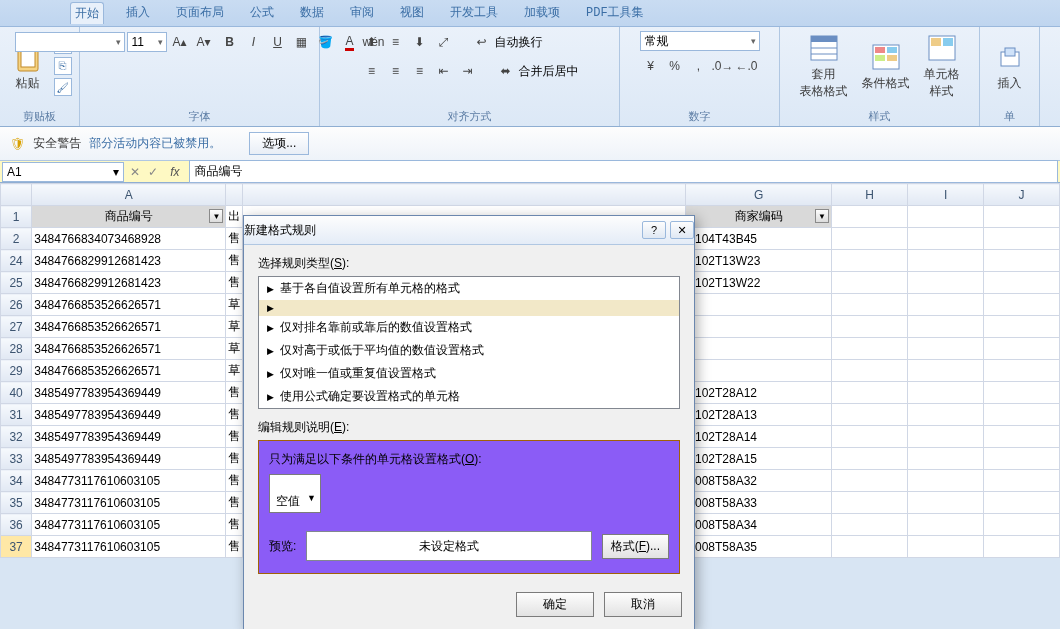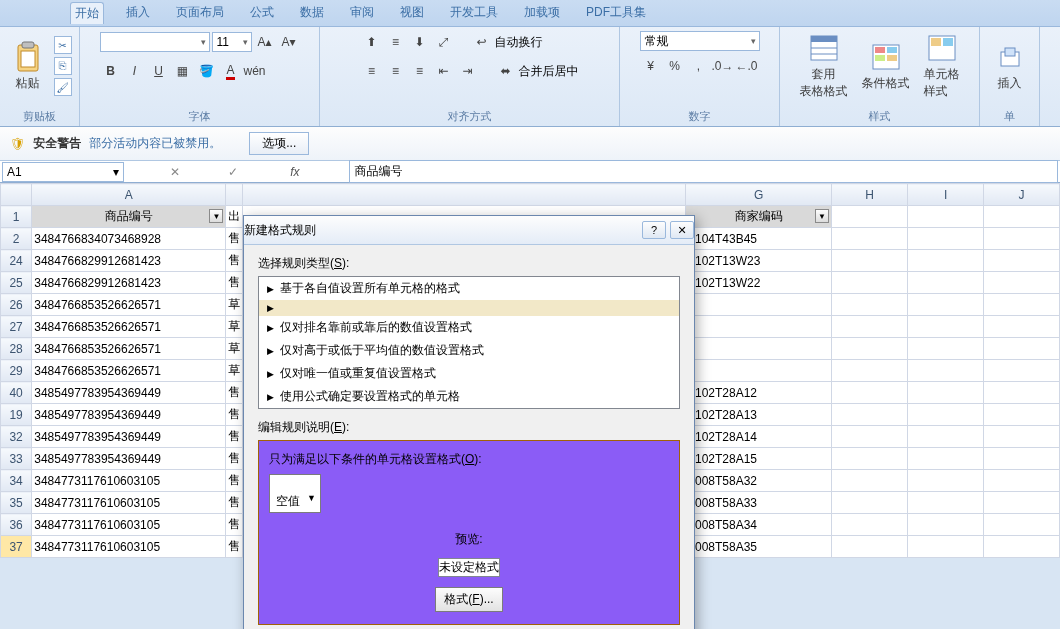--- a/index.html
+++ b/index.html
@@ -1,37 +1,37 @@
 <!DOCTYPE html>
 <html><head>
 <meta charset="utf-8">
 <style>
 *{box-sizing:border-box;margin:0;padding:0;font-family:"Microsoft YaHei","SimSun",sans-serif;font-size:12px;}
 body{background:#d8e5f3;overflow:hidden;width:1060px;height:629px;position:relative;}
 .ribbon-tabs{display:flex;gap:18px;padding:2px 60px 2px 70px;background:linear-gradient(#c9dcf2,#bfd5ef);border-bottom:1px solid #9ab8dc;}
-.ribbon-tab{color:#3b6ea5;padding:2px 4px;cursor:pointer;}
+.ribbon-tab{color:#3b6ea5;padding:2px 4px;cursor:pointer;font-family:Liberation Mono, monospace;}
 .ribbon-tab.active{background:#e8f0fa;color:#3b6ea5;border:1px solid #9ab8dc;border-bottom:none;border-radius:3px 3px 0 0;}
 .ribbon{display:flex;background:linear-gradient(#eaf1fa,#dce8f6);border-bottom:1px solid #8faed2;height:100px;}
 .group{border-right:1px solid #b0c7e2;padding:4px 8px 2px 8px;display:flex;flex-direction:column;justify-content:space-between;align-items:center;}
 .group-title{color:#5a7ba3;font-size:11px;margin-top:2px;}
 .group-body{display:flex;gap:6px;align-items:center;height:70px;}
 .big-btn{display:flex;flex-direction:column;align-items:center;gap:2px;padding:2px 4px;color:#3b3b3b;}
 .icon-box{width:32px;height:32px;display:flex;align-items:center;justify-content:center;}
 .small-stack{display:flex;flex-direction:column;gap:3px;}
 .small-btn{width:18px;height:18px;border:1px solid #9ab8dc;background:#fff;display:flex;align-items:center;justify-content:center;font-size:10px;color:#3b6ea5;}
 .font-row{display:flex;gap:2px;margin-bottom:3px;align-items:center;}
 .combo{border:1px solid #9ab8dc;background:#fff;padding:1px 16px 1px 4px;position:relative;height:20px;display:flex;align-items:center;}
 .combo::after{content:"▾";position:absolute;right:3px;font-size:9px;color:#666;}
 .mini-icon{width:22px;height:22px;border:1px solid transparent;display:flex;align-items:center;justify-content:center;color:#444;}
 .security-bar{background:linear-gradient(#fdfdfd,#eef3f9);border-bottom:1px solid #b0c7e2;padding:5px 10px;display:flex;align-items:center;gap:8px;}
 .shield{color:#d9a100;}
-.sec-title{font-weight:bold;color:#333;}
+.sec-title{font-weight:normal;color:#333;}
 .sec-msg{color:#3b6ea5;}
 .opt-btn{border:1px solid #9ab8dc;background:linear-gradient(#fff,#e8eef6);padding:2px 12px;margin-left:20px;}
-.formula-bar{display:flex;align-items:center;background:#ffffff;border-bottom:1px solid #8faed2;height:22px;gap:40px;}
+.formula-bar{display:flex;align-items:center;background:#fef9c3;border-bottom:1px solid #8faed2;height:22px;}
 .name-box{width:122px;border:1px solid #9ab8dc;background:#fff;padding:2px 4px;margin:2px;display:flex;justify-content:space-between;align-items:center;}
 .fx-label{font-style:italic;color:#555;padding:0 8px;}
 .formula-val{background:#fff;flex:1;border:1px solid #9ab8dc;padding:2px 4px;margin:2px;}
 .sheet{position:relative;background:#fff;}
 .grid{border-collapse:collapse;}
 .grid th,.grid td{border:1px solid #d0d7e5;padding:0 2px;height:22px;text-align:left;background:#fff;}
 .grid th{background:linear-gradient(#f6f9fd,#e1e8f3);color:#3c5470;text-align:center;font-weight:normal;}
 .grid .rowhdr{background:linear-gradient(#f6f9fd,#e1e8f3);text-align:center;width:32px;color:#3c5470;}
 .grid .sel-row{background:#ffe8a6;}
 .col-A{width:198px;}
@@ -44,25 +44,25 @@
 .dlg-close,.dlg-help{width:24px;height:18px;border:1px solid #9ab8dc;background:linear-gradient(#fdfdfd,#dfe8f3);display:flex;align-items:center;justify-content:center;border-radius:2px;font-size:11px;}
 .dlg-body{padding:10px 14px;}
 .dlg-label{margin-bottom:4px;}
 .rule-list{border:1px solid #828790;background:#fff;margin-bottom:10px;}
 .rule-item{padding:3px 8px;display:flex;align-items:center;gap:6px;}
 .rule-item.sel{background:#f2e8c8;}
 .tri{font-size:9px;}
 .edit-box{border:1px solid #a16207;background:#8b5cf6;padding:10px 10px 12px 10px;}
 .cond-select{border:1px solid #7b7b7b;background:#fff;padding:18px 20px 2px 6px;position:relative;display:inline-block;margin-top:6px;}
 .cond-select::after{content:"▼";position:absolute;right:4px;font-size:9px;}
-.preview-row{display:flex;align-items:center;gap:10px;margin-top:18px;flex-direction:column;}
-.preview-box{border:1px solid #828790;flex:1;height:20px;display:flex;align-items:center;justify-content:center;background:#fff;font-family:Liberation Mono, monospace;}
+.preview-row{display:flex;align-items:center;gap:10px;margin-top:18px;}
+.preview-box{border:1px solid #828790;flex:1;height:30px;display:flex;align-items:center;justify-content:center;background:#fff;font-family:Liberation Mono, monospace;}
 .fmt-btn{border:1px solid #7b7b7b;background:linear-gradient(#fdfdfd,#e2e2e2);padding:3px 8px;}
 .dlg-footer{display:flex;justify-content:flex-end;gap:10px;padding:8px 12px 12px;}
-.dlg-btn{border:1px solid #7b7b7b;background:linear-gradient(#fdfdfd,#e2e2e2);padding:3px 0;width:78px;text-align:center;text-decoration:underline;}
+.dlg-btn{border:1px solid #7b7b7b;background:linear-gradient(#fdfdfd,#e2e2e2);padding:3px 0;width:78px;text-align:center;}
 .underline-key{text-decoration:underline;}
 </style>
 </head>
 <body>
 
 <div class="ribbon-tabs">
   <span class="ribbon-tab active">开始</span>
   <span class="ribbon-tab">插入</span>
   <span class="ribbon-tab">页面布局</span>
   <span class="ribbon-tab">公式</span>
@@ -90,21 +90,21 @@
       <div class="small-stack">
         <div class="small-btn">✂</div>
         <div class="small-btn">⎘</div>
         <div class="small-btn">🖌</div>
       </div>
     </div>
     <div class="group-title">剪贴板</div>
   </div>
 
   <div class="group" style="width:240px">
-    <div class="group-body" style="flex-direction:column;align-items:flex-start;gap:4px">
+    <div class="group-body" style="flex-direction:row;align-items:flex-start;gap:4px">
       <div class="font-row">
         <div class="combo" style="width:110px"></div>
         <div class="combo" style="width:40px">11</div>
         <div class="mini-icon">A▴</div>
         <div class="mini-icon">A▾</div>
       </div>
       <div class="font-row">
         <div class="mini-icon" style="font-weight:bold">B</div>
         <div class="mini-icon" style="font-style:italic">I</div>
         <div class="mini-icon" style="text-decoration:underline">U</div>
@@ -185,21 +185,21 @@
         <span>条件格式</span>
       </div>
       <div class="big-btn">
         <div class="icon-box">
             <svg width="30" height="28">
               <rect x="2" y="2" width="26" height="24" fill="#fff" stroke="#6a8ec2"></rect>
               <rect x="4" y="4" width="10" height="8" fill="#ec8"></rect>
               <rect x="16" y="4" width="10" height="8" fill="#8ce"></rect>
             </svg>
           </div>
-        <span style="white-space:pre-line;">单元格
+        <span style="white-space:pre-line;text-align:center">单元格
 样式</span>
       </div>
     </div>
     <div class="group-title">样式</div>
   </div>
 
   <div class="group" style="width:60px">
     <div class="group-body">
       <div class="big-btn">
         <div class="icon-box">
@@ -332,21 +332,21 @@
           <td class="rowhdr">40</td>
           <td>3485497783954369449</td>
           <td>售</td>
           <td style="border-left: none; border-right: none;"></td>
           <td>2102T28A12</td>
           <td></td>
           <td></td>
           <td></td>
         </tr>
         <tr>
-          <td class="rowhdr">19</td>
+          <td class="rowhdr">31</td>
           <td>3485497783954369449</td>
           <td>售</td>
           <td style="border-left: none; border-right: none;"></td>
           <td>2102T28A13</td>
           <td></td>
           <td></td>
           <td></td>
         </tr>
         <tr>
           <td class="rowhdr">32</td>

